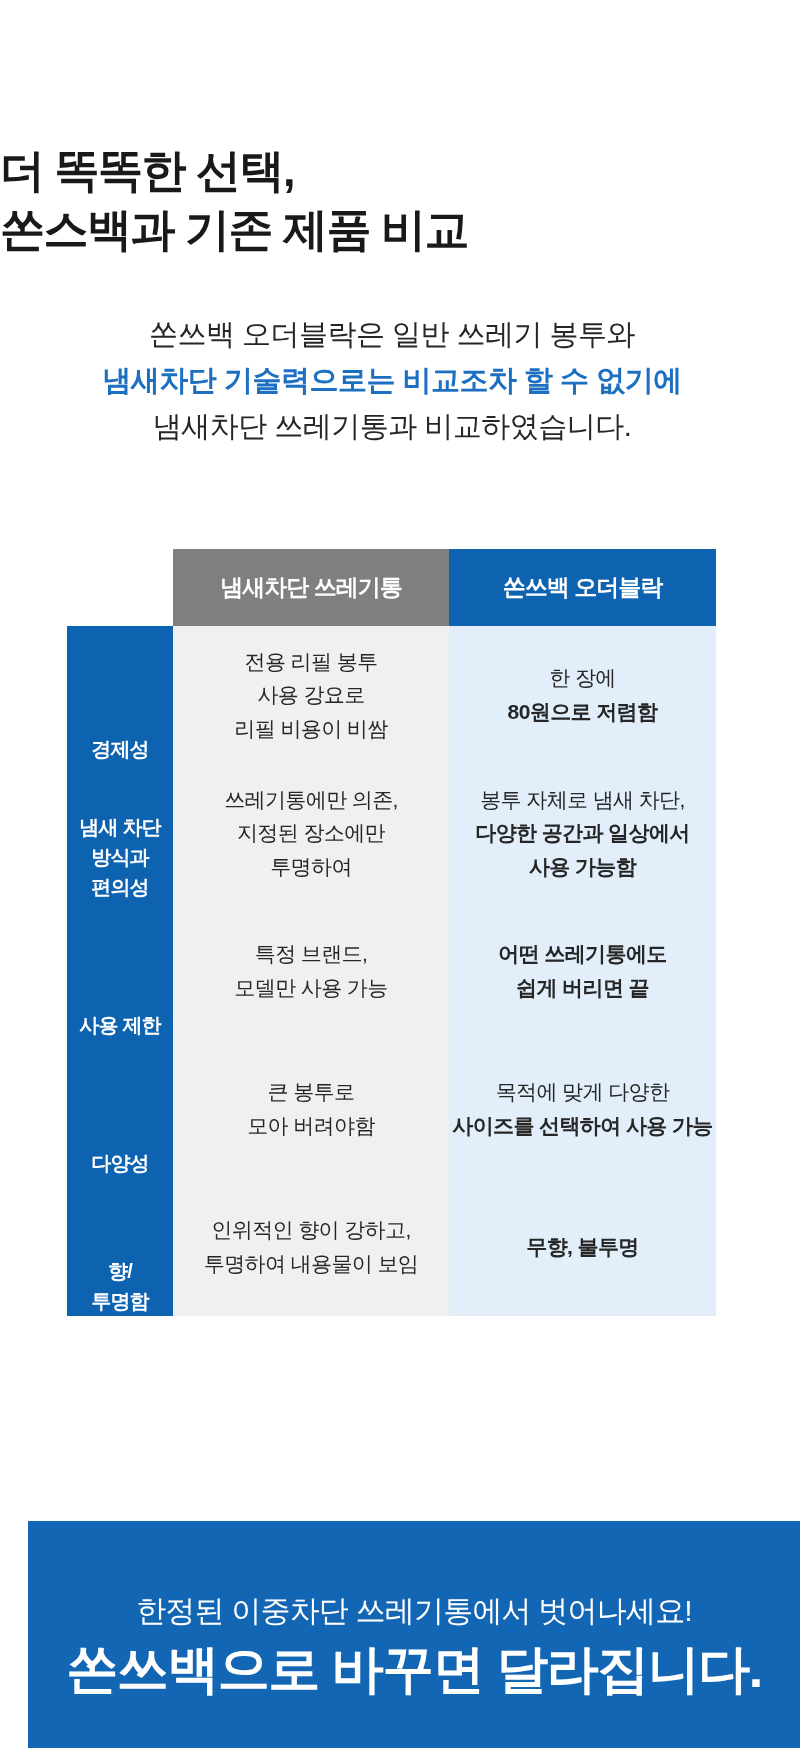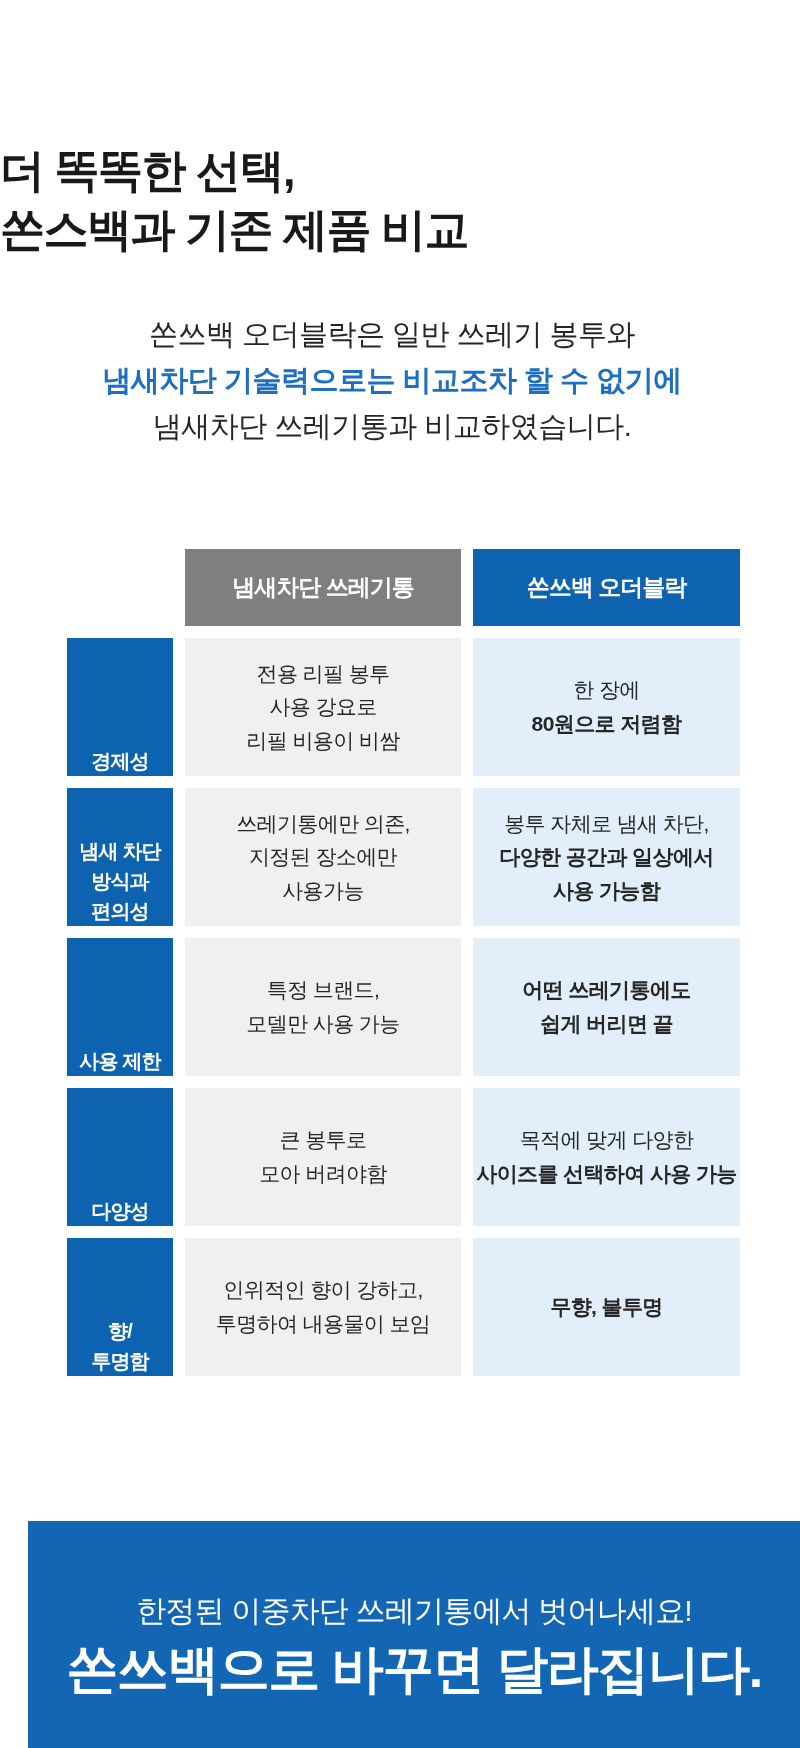--- a/index.html
+++ b/index.html
@@ -42,21 +42,21 @@
     font-weight: 800;
   }
 
   
   .cmp-table {
     position: absolute;
     left: 67px; top: 549px;
     display: grid;
     grid-template-columns: 106px 276px 267px;
     grid-template-rows: 77px repeat(5, 138px);
-    gap: 12px;
+    gap: 0;
   }
   .corner-cell { background: transparent; }
   .col-header {
     display: flex; align-items: center; justify-content: center;
     color: #ffffff;
     font-size: 23px;
     font-weight: 800;
     letter-spacing: -1px;
     white-space: nowrap;
   }
@@ -146,21 +146,21 @@
         <div class="line bold">80원으로 저렴함</div>
       </div>
       <div class="row-label">
         <div class="line">냄새 차단</div>
         <div class="line">방식과</div>
         <div class="line">편의성</div>
       </div>
       <div class="cell competitor">
         <div class="line">쓰레기통에만 의존,</div>
         <div class="line">지정된 장소에만</div>
-        <div class="line">사용가능</div>
+        <div class="line">투명하여</div>
       </div>
       <div class="cell product">
         <div class="line">봉투 자체로 냄새 차단,</div>
         <div class="line bold">다양한 공간과 일상에서</div>
         <div class="line bold">사용 가능함</div>
       </div>
       <div class="row-label">
         <div class="line">사용 제한</div>
       </div>
       <div class="cell competitor">

